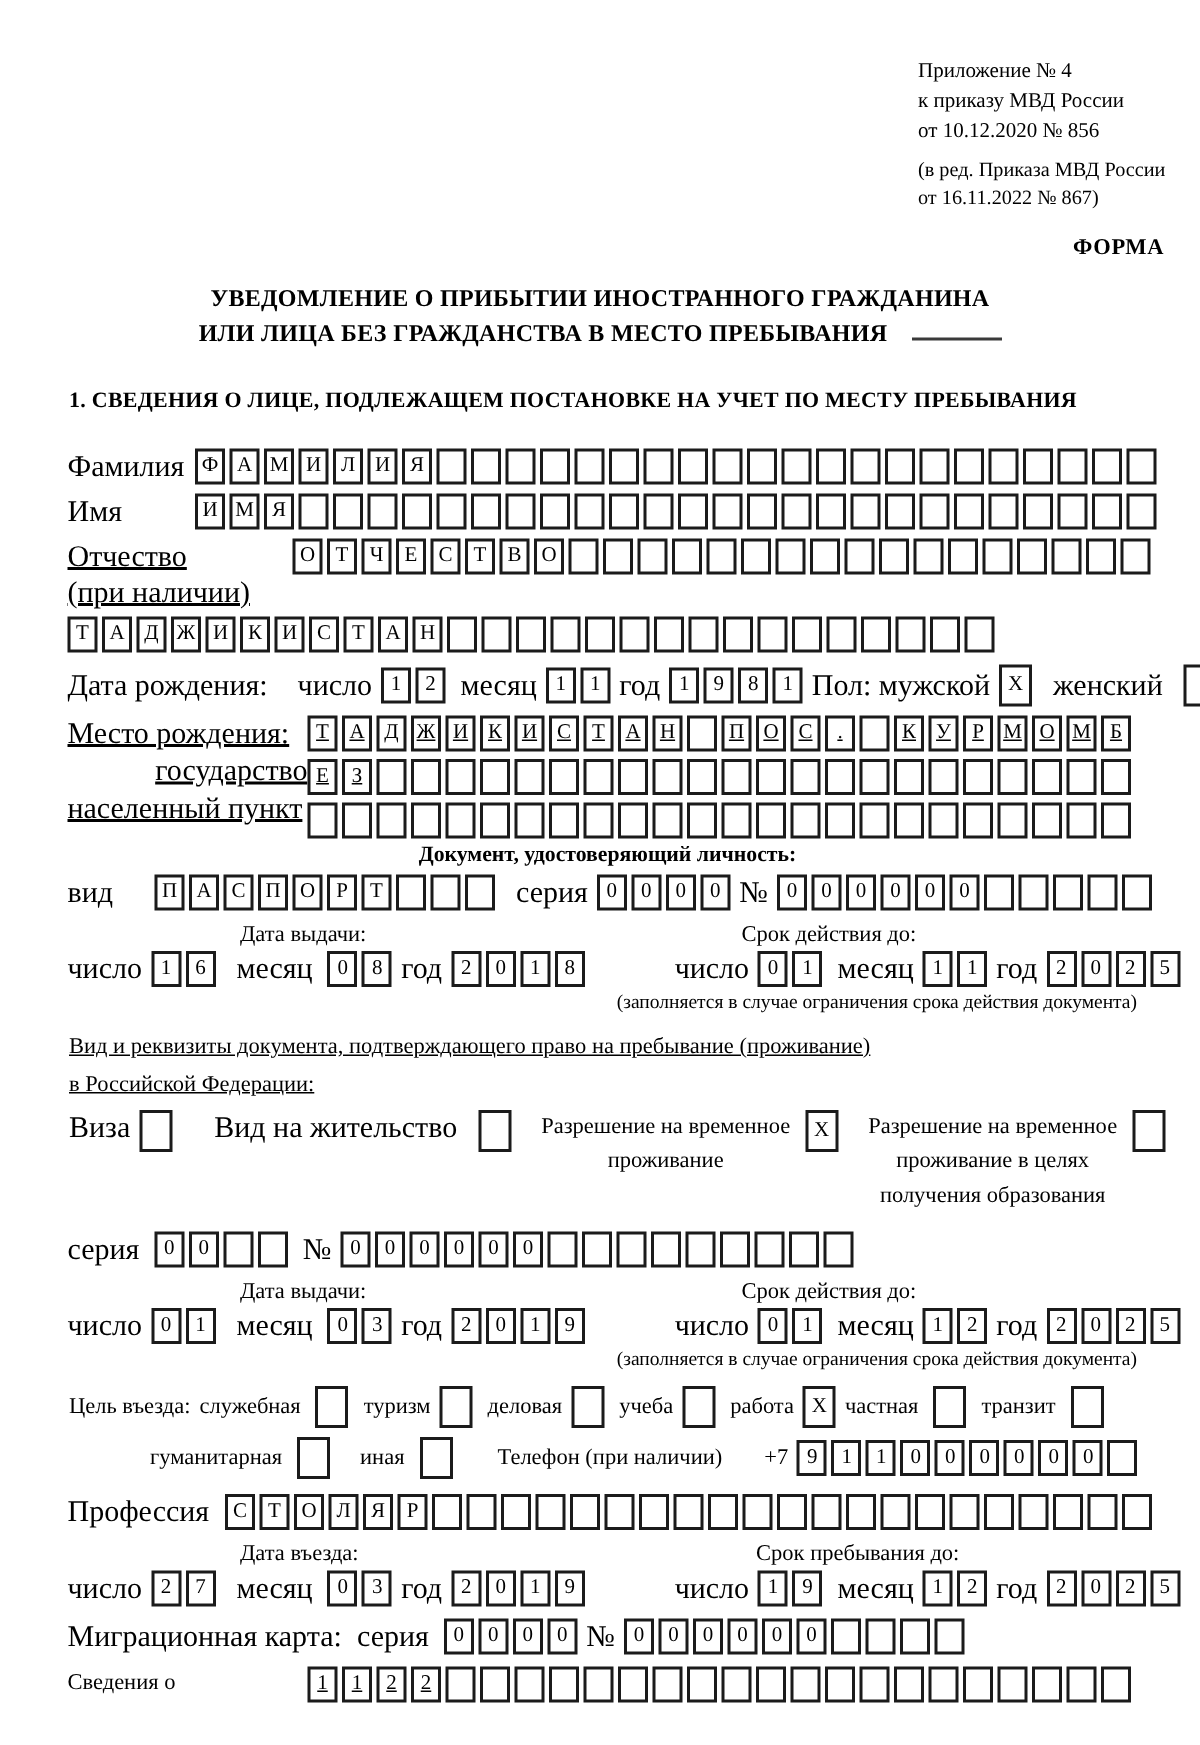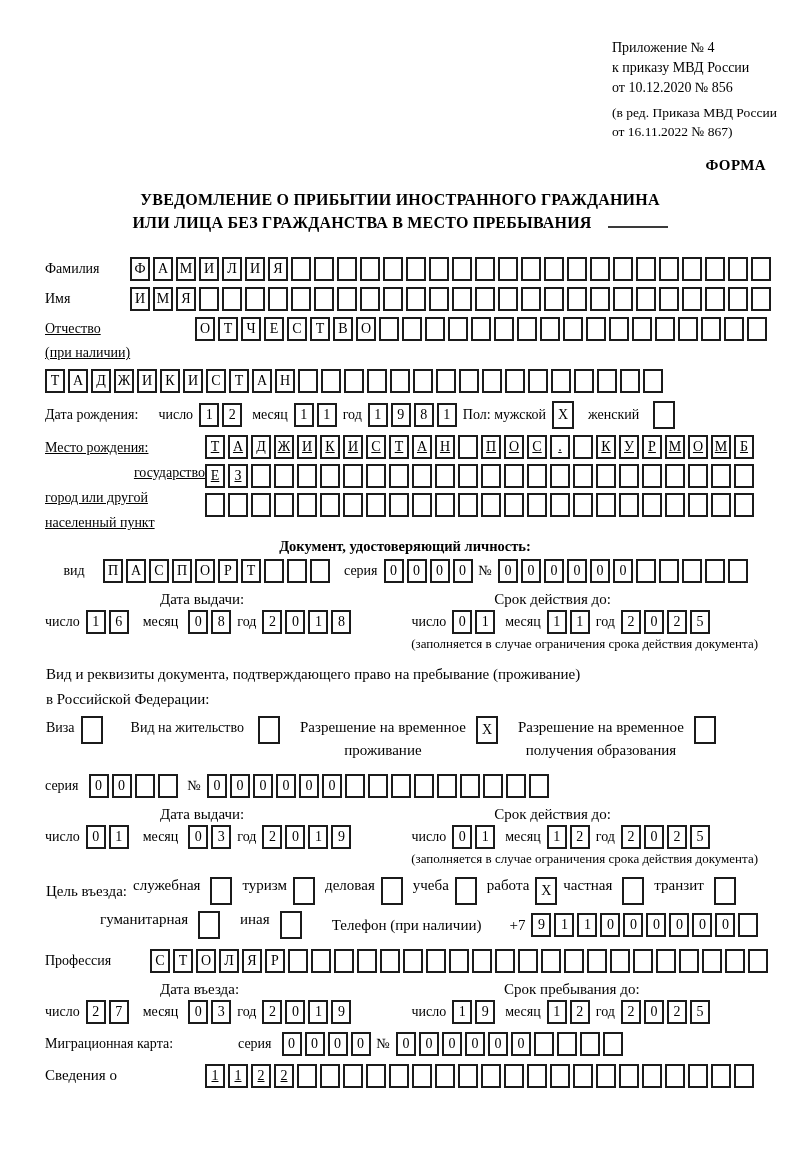--- a/index.html
+++ b/index.html
@@ -2,54 +2,54 @@
 <html><head>
 <meta charset="utf-8">
 <style>
   html,body{margin:0;padding:0;background:#ffffff;}
   body{width:800px;height:1163px;overflow:hidden;font-family:"Liberation Serif",serif;color:#000;}
   .page{position:relative;width:800px;height:1163px;}
 
   
   .appendix{margin:38px 0 0 612px;font-size:14px;line-height:20px;}
   .edition{margin:5px 0 0 612px;font-size:13.5px;line-height:19px;}
-  .forma{width:766px;text-align:right;font-weight:bold;font-size:15px;margin-top:16px;letter-spacing:.4px;}
+  .forma{width:766px;text-align:right;font-weight:bold;font-size:15px;margin-top:16px;letter-spacing:.4px;padding-left:10px;}
 
   .title{margin-top:14px;text-align:center;font-weight:bold;font-size:16px;line-height:23px;letter-spacing:.2px;}
   .blank-line{display:inline-block;width:60px;border-bottom:2.5px solid #3a3a3a;margin-left:16px;height:14px;}
 
   .sec1{margin:25px 0 0 46px;font-weight:bold;font-size:14.6px;letter-spacing:.2px;}
 
   .frow{display:flex;align-items:flex-start;margin-left:45px;margin-top:6px;}
-  .lbl{font-size:14px;line-height:24px;white-space:nowrap;}
+  .lbl{font-size:20px;line-height:24px;white-space:nowrap;}
 
   .boxes{display:flex;gap:3px;flex-wrap:nowrap;}
   .box{flex:0 0 auto;width:16px;height:20px;border:2px solid #1b1b1b;text-align:center;
        font-size:14px;line-height:20px;font-family:"Liberation Serif",serif;background:#fff;}
   .boxes.big .box{width:18px;height:24px;line-height:24px;}
 
   .lblcol{display:flex;flex-direction:column;text-decoration:underline;}
   .w85{width:85px;}
   .w150{width:150px;}
   .w103{width:103px;}
   .w160{width:160px;}
-  .w58{width:58px;text-align:center;}
+  .w58{width:58px;}
   .ml6{margin-left:6px;} .ml10{margin-left:10px;} .ml14{margin-left:14px;}
   .ml20{margin-left:20px;} .ml28{margin-left:28px;} .ml30{margin-left:30px;}
 
   .dates-hdr{display:flex;margin-left:45px;margin-top:8px;font-size:15px;}
   .dates-row{display:flex;align-items:center;margin-left:45px;margin-top:2px;}
   .note-right{text-align:right;margin:2px 42px 0 0;font-size:13px;}
 
-  .para{margin:10px 0 0 46px;font-size:15px;line-height:25px;}
+  .para{margin:10px 0 0 46px;font-size:15px;line-height:25px;text-decoration:underline;}
 
   .permits{margin-left:46px;margin-top:4px;display:flex;align-items:flex-start;}
   .permit-lbl-c{text-align:center;font-size:15px;line-height:23px;}
 
-  .opt{display:flex;}
+  .opt{display:flex;align-items:center;}
   .purpose-row{display:flex;align-items:center;margin-left:46px;margin-top:10px;font-size:15px;}
 
   .guard{display:flex;align-items:flex-start;margin-left:45px;margin-top:8px;}
   .guard-lbls div{font-size:15px;line-height:23.5px;}
   .guard-rows .boxes{margin-bottom:6px;}
 </style>
 </head>
 <body>
 
 <div class="page">
@@ -65,20 +65,21 @@
   </div>
   <div class="forma">ФОРМА</div>
 
   <div class="title">
     <div>УВЕДОМЛЕНИЕ О ПРИБЫТИИ ИНОСТРАННОГО ГРАЖДАНИНА</div>
     <div>
       <span>ИЛИ ЛИЦА БЕЗ ГРАЖДАНСТВА В МЕСТО ПРЕБЫВАНИЯ</span><span class="blank-line"></span>
     </div>
   </div>
 
+  <div class="sec1">1. СВЕДЕНИЯ О ЛИЦЕ, ПОДЛЕЖАЩЕМ ПОСТАНОВКЕ НА УЧЕТ ПО МЕСТУ ПРЕБЫВАНИЯ</div>
 
   <div class="frow" style="margin-top:23px;">
     <span class="lbl w85">Фамилия</span>
     <span class="boxes">
         <span class="box">Ф</span>
         <span class="box">А</span>
         <span class="box">М</span>
         <span class="box">И</span>
         <span class="box">Л</span>
         <span class="box">И</span>
@@ -233,21 +234,20 @@
     <span class="lbl ml14">женский</span>
     <span class="boxes big ml14">
         <span class="box"></span>
       </span>
   </div>
 
   <div class="frow" style="margin-top:6px;">
     <span class="lblcol w160" style="line-height:25px;">
       <span class="lbl" style="line-height:25px;">Место рождения:</span>
       <span class="lbl" style="line-height:25px;text-align:right;">государство</span>
-      <span class="lbl" style="line-height:25px;">город или другой</span>
       <span class="lbl" style="line-height:25px;">населенный пункт</span>
     </span>
     <span class="lblcol">
       <span class="boxes" style="margin-bottom:5px;">
           <span class="box">Т</span>
           <span class="box">А</span>
           <span class="box">Д</span>
           <span class="box">Ж</span>
           <span class="box">И</span>
           <span class="box">К</span>
@@ -422,20 +422,21 @@
       </span>
     <span class="permit-lbl-c ml20">
       <div>Разрешение на временное</div>
       <div>проживание</div>
     </span>
     <span class="boxes big ml10">
         <span class="box">X</span>
       </span>
     <span class="permit-lbl-c ml20">
       <div>Разрешение на временное</div>
+      <div>проживание в целях</div>
       <div>получения образования</div>
     </span>
     <span class="boxes big ml10">
         <span class="box"></span>
       </span>
   </div>
 
   <div class="frow" style="margin-top:12px;align-items:center;">
     <span class="lbl">серия</span>
     <span class="boxes ml10">

